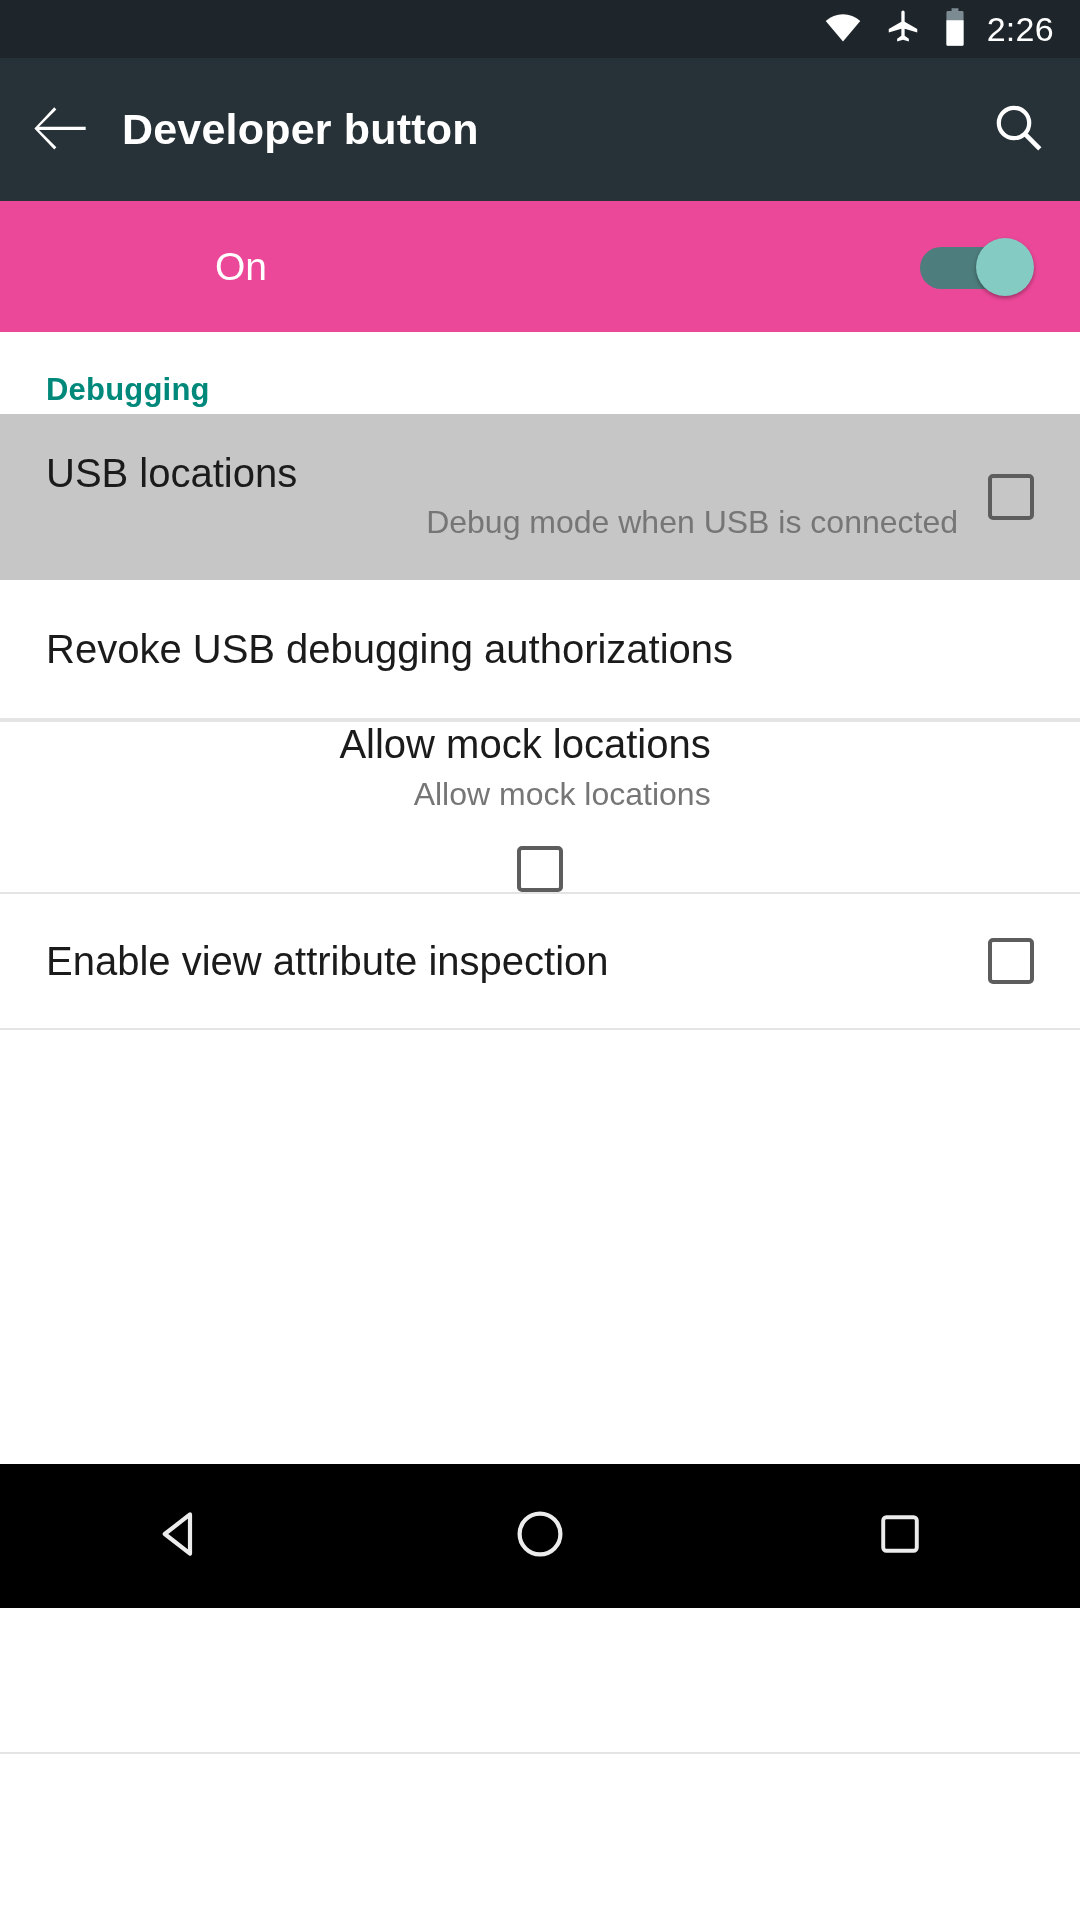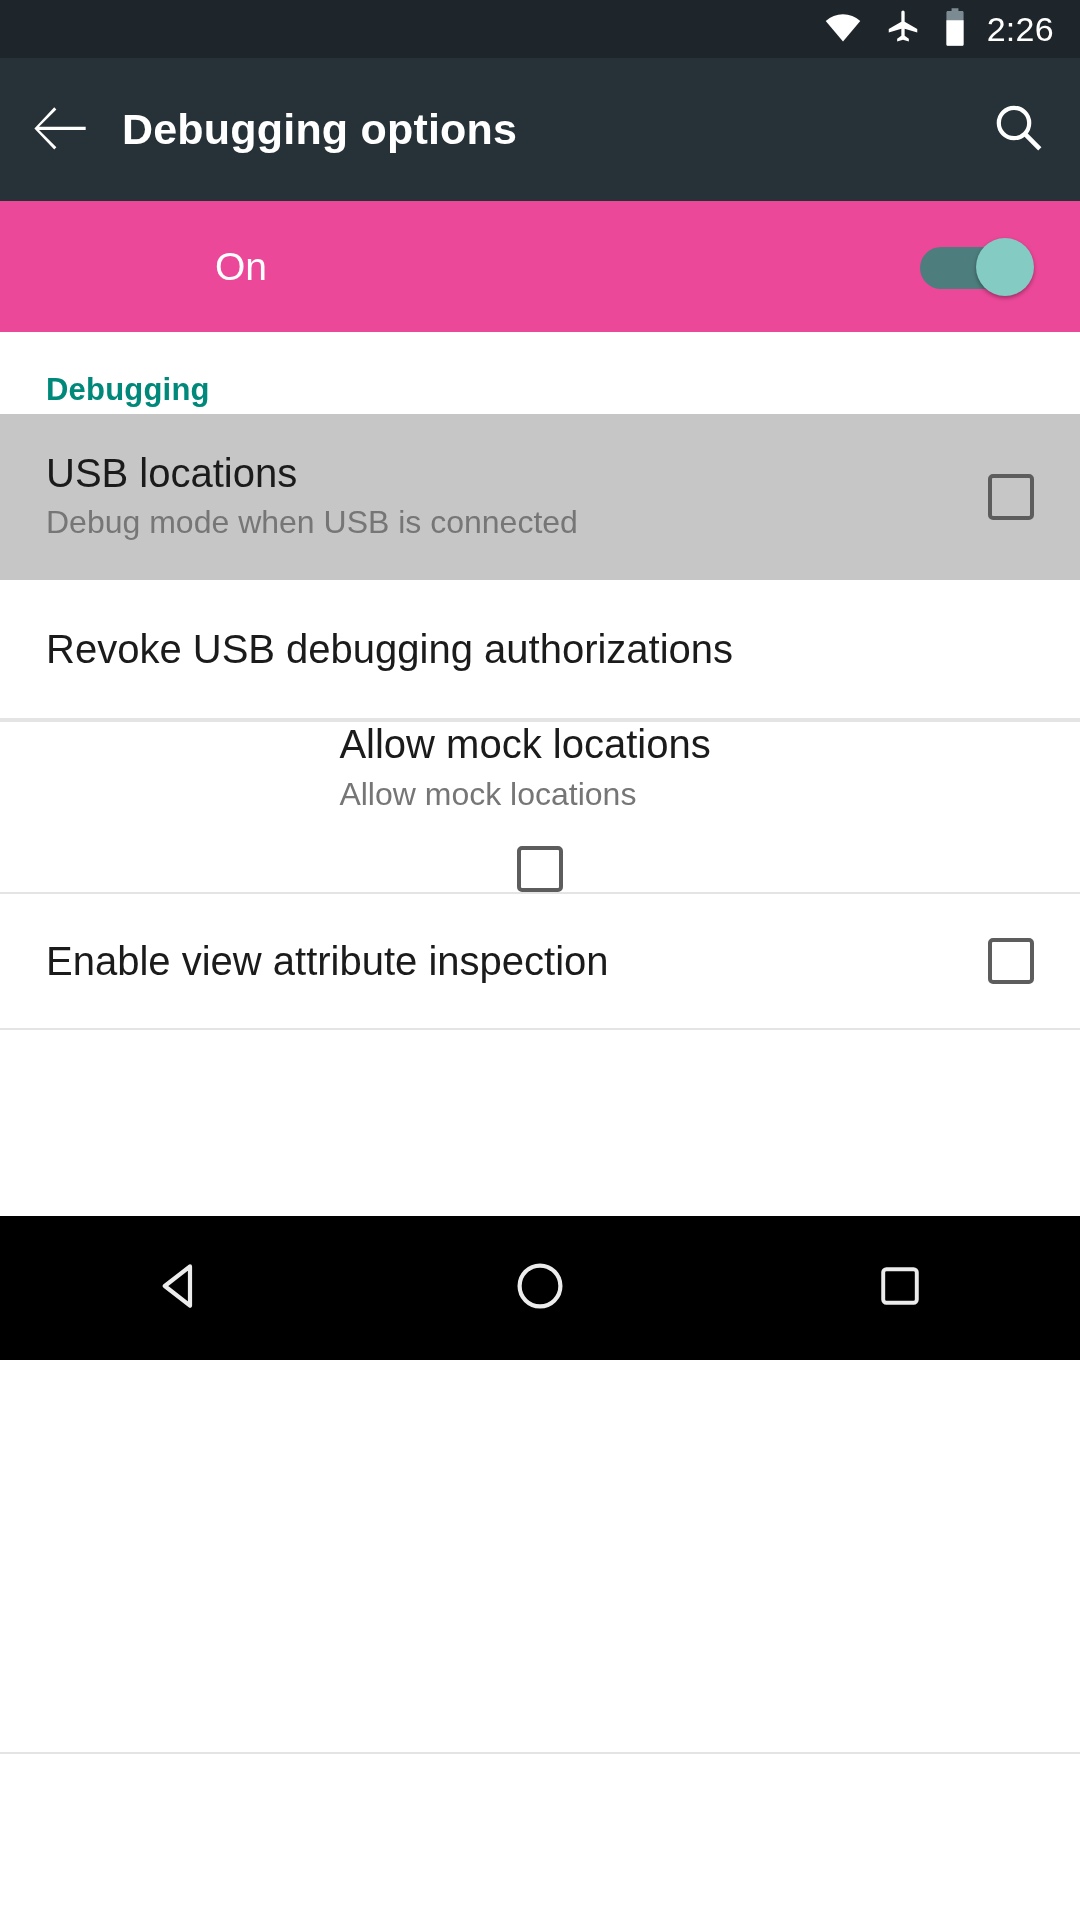--- a/index.html
+++ b/index.html
@@ -2,21 +2,21 @@
 <html><head>
 <meta charset="utf-8">
 <style>
   * { margin:0; padding:0; box-sizing:border-box; }
   html, body {
     width:1080px; height:1920px;
     background:#ffffff;
     font-family:"Liberation Sans", sans-serif;
     overflow:hidden;
   }
-  #screen { position:relative; width:1080px; height:1360px; background:#fff; }
+  #screen { position:relative; width:1080px; height:1608px; background:#fff; }
 
   
   .status-bar{
     position:absolute; top:0; left:0; width:1080px; height:58px;
     background:#1e262b; display:flex; align-items:center;
     justify-content:flex-end; padding-right:26px;
   }
   .sb-icons{ display:flex; align-items:center; gap:22px; }
   .sb-time{ color:#ffffff; font-size:34px; font-weight:500; letter-spacing:.3px; margin-left:20px; }
 
@@ -52,21 +52,21 @@
   }
   .section-header span{ color:#00897b; font-size:31px; font-weight:700; letter-spacing:.2px; }
 
   .row{
     position:relative; width:1080px; background:#fff;
     display:flex; align-items:center; padding:0 46px;
   }
   .row.pressed{ background:#c6c6c6; }
   .row-text{ flex:1; padding-right:30px; }
   .row-title{ font-size:40px; color:#1b1b1b; font-weight:400; line-height:1.12; }
-  .row-sub{ font-size:32px; color:#767676; font-weight:400; line-height:1.28; margin-top:7px; }
+  .row-sub{ font-size:32px; color:#767676; font-weight:400; line-height:1.28; margin-top:7px;text-align:right; }
   .row.disabled .row-title{ color:#d3d3d3; }
   .row.disabled .row-sub{ color:#dedede; }
 
   .divider{ width:1080px; height:2px; background:#e4e4e4; }
 
   
   .cbox{ width:46px; height:46px; border:4px solid #5d5d5d; border-radius:5px;
          background:transparent; flex:0 0 auto; }
   .cbox.faded{ border-color:#ececec; }
 
@@ -118,21 +118,21 @@
   </div>
 
   <div class="app-bar">
     <div class="back-btn">
       <span>
         <svg width="54" height="44" viewBox="0 0 28 22">
           <path d="M11.6 1.4 2.6 10.4h24.2v1.6H2.6l9 9-1.1 1.1L.2 11.2 10.5.3z" fill="#ffffff"></path>
         </svg>
       </span>
     </div>
-    <div class="app-title">Debugging options</div>
+    <div class="app-title">Developer button</div>
     <div class="search-btn">
       <span>
         <svg width="52" height="52" viewBox="0 0 26 26">
           <circle cx="10.5" cy="10.5" r="7.6" fill="none" stroke="#ffffff" stroke-width="2.1"></circle>
           <line x1="16.2" y1="16.2" x2="23.4" y2="23.4" stroke="#ffffff" stroke-width="2.3" stroke-linecap="butt"></line>
         </svg>
       </span>
     </div>
   </div>
 

